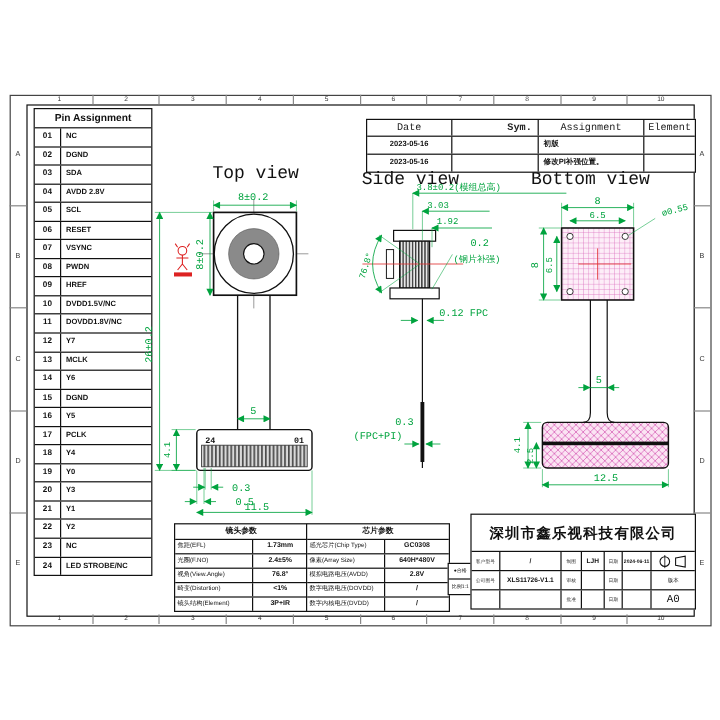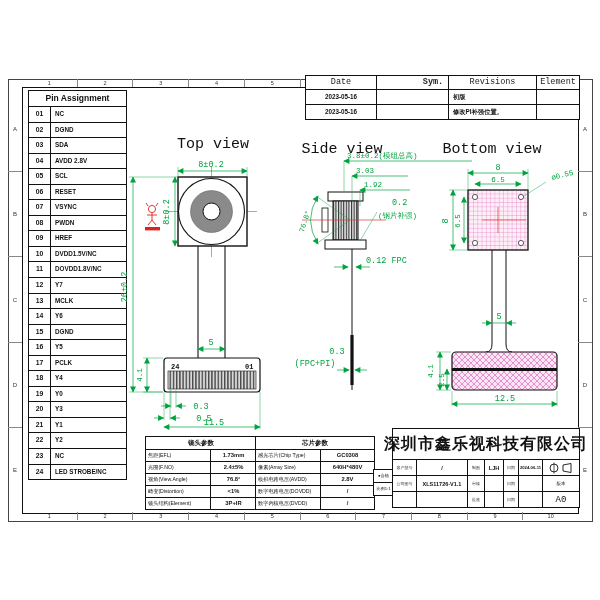--- a/index.html
+++ b/index.html
@@ -19,21 +19,21 @@
   .zone-rows div{flex:1;display:flex;align-items:center;justify-content:center;font-size:6px;color:#333;border-bottom:1px solid #888;}
   .zone-rows div:last-child{border-bottom:none;}
   
   .pin-table{left:28px;top:90px;width:97px;border:1.4px solid #111;background:#fff;font-weight:bold;}
   .pin-table .ptitle{height:15px;line-height:15px;text-align:center;font-size:8.5px;border-bottom:1px solid #111;}
   .prow{display:flex;height:14.55px;border-bottom:1px solid #111;}
   .prow:last-child{border-bottom:none;}
   .prow .pno{width:21px;border-right:1px solid #111;text-align:center;font-size:6.8px;line-height:14.5px;}
   .prow .pname{flex:1;font-size:6.3px;line-height:14.5px;padding-left:4px;white-space:nowrap;overflow:hidden;}
   
-  .rev-table{left:305px;top:75px;width:273px;border:1.2px solid #111;background:#fff;}
+  .rev-table{left:305px;top:99px;width:273px;border:1.2px solid #111;background:#fff;}
   .rrow{display:flex;border-bottom:1px solid #111;}
   .rrow:last-child{border-bottom:none;}
   .rrow span{border-right:1px solid #111;overflow:hidden;white-space:nowrap;}
   .rrow span:last-child{border-right:none;}
   .rhead{height:13px;font:8.5px "Liberation Mono",monospace;color:#222;}
   .rhead span{line-height:13px;text-align:center;}
   .rdata{height:14px;font-size:6.3px;font-weight:bold;}
   .rdata span{line-height:14px;text-align:center;}
   .c-date{width:70px;} .c-rev{width:40px;margin-top:18px;} .c-sym{width:30px;font-weight:bold;} .c-revs{width:87px;} .c-sign{flex:1;}
   .rdata .c-revs{text-align:left;padding-left:4px;width:83px;}
@@ -46,21 +46,21 @@
   .trow:last-child{border-bottom:none;}
   .trow .tl{width:62px;border-right:1px solid #111;font-size:5.2px;line-height:11px;padding-left:2px;white-space:nowrap;overflow:hidden;}
   .trow .tv{flex:1;font-size:5.8px;font-weight:bold;line-height:11px;text-align:center;white-space:nowrap;}
   
   .stamp-box{left:373px;top:469px;width:19px;border:1px solid #111;background:#fff;}
   .stamp-box div{height:12px;font-size:4.2px;line-height:12px;text-align:center;border-bottom:1px solid #111;white-space:nowrap;overflow:hidden;}
   .stamp-box div:last-child{border-bottom:none;}
   
   .title-block{left:392px;top:428px;width:186px;border:1.4px solid #111;background:#fff;}
   .company{height:30px;display:flex;align-items:center;justify-content:center;
-           font-size:16px;font-weight:bold;letter-spacing:1px;border-bottom:1px solid #111;white-space:nowrap;}
+           font-size:12px;font-weight:bold;letter-spacing:1px;border-bottom:1px solid #111;white-space:nowrap;}
   .tb-grid{display:flex;flex-direction:column;}
   .tb-row{display:flex;height:15px;border-bottom:1px solid #111;}
   .tb-row:last-child{border-bottom:none;}
   .tb-row span{border-right:1px solid #111;display:flex;align-items:center;justify-content:center;overflow:hidden;white-space:nowrap;}
   .tb-row span:last-child{border-right:none;}
   .ca{width:23px;font-size:4px;color:#333;} .cb{width:50px;font-size:5.5px;font-weight:bold;}
   .cc{width:16px;font-size:4px;color:#333;} .cd{width:18px;font-size:5.5px;font-weight:bold;}
   .ce{width:14px;font-size:4px;color:#333;} .cf{width:23px;font-size:4.2px;font-weight:bold;}
   .cg{flex:1;font-size:4.5px;}
   .cg.ver{font-size:9px;font-family:"Liberation Mono",monospace;}
@@ -219,21 +219,21 @@
         <span class="pno">24</span>
         <span class="pname">LED STROBE/NC</span>
       </div>
   </div>
 
   <div class="abs rev-table">
     <div class="rrow rhead">
       <span class="c-date">Date</span>
       <span class="c-rev">Rev.</span>
       <span class="c-sym">Sym.</span>
-      <span class="c-revs">Revisions</span>
+      <span class="c-revs">Assignment</span>
       <span class="c-sign">Element</span>
     </div>
     <div class="rrow rdata">
       <span class="c-date">2023-05-16</span>
       <span class="c-rev">V1.0</span>
       <span class="c-sym"></span>
       <span class="c-revs">初版</span>
       <span class="c-sign"></span>
     </div>
     <div class="rrow rdata">

